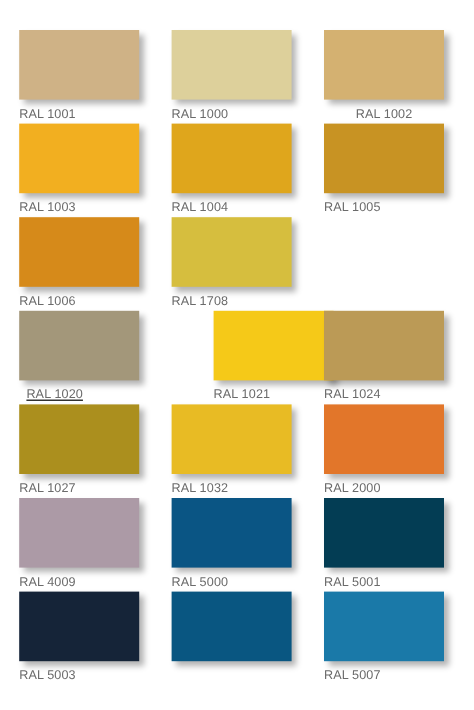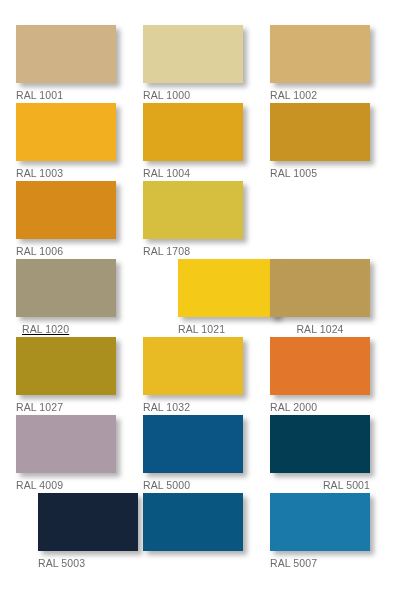--- a/index.html
+++ b/index.html
@@ -42,21 +42,21 @@
 
 <div id="chart">
     <div class="swatch-cell" style="left: 16px; top: 25px;">
       <div class="swatch" style="background: rgb(207, 178, 134);"></div>
       <div class="swatch-label">RAL 1001</div>
     </div>
     <div class="swatch-cell" style="left: 143px; top: 25px;">
       <div class="swatch" style="background: rgb(221, 208, 155);"></div>
       <div class="swatch-label">RAL 1000</div>
     </div>
-    <div class="swatch-cell" style="left: 270px; top: 25px;">
+    <div class="swatch-cell" style="left: 270px; top: 25px; text-align: center;">
       <div class="swatch" style="background: rgb(212, 177, 113);"></div>
       <div class="swatch-label">RAL 1002</div>
     </div>
     <div class="swatch-cell" style="left: 16px; top: 103px;">
       <div class="swatch" style="background: rgb(242, 175, 32);"></div>
       <div class="swatch-label">RAL 1003</div>
     </div>
     <div class="swatch-cell" style="left: 143px; top: 103px;">
       <div class="swatch" style="background: rgb(223, 166, 28);"></div>
       <div class="swatch-label">RAL 1004</div>
@@ -74,21 +74,21 @@
       <div class="swatch-label">RAL 1708</div>
     </div>
     <div class="swatch-cell" style="left: 16px; top: 259px; text-decoration: underline;">
       <div class="swatch" style="background: rgb(163, 151, 122);"></div>
       <div class="swatch-label" style="margin-left: 6px;">RAL 1020</div>
     </div>
     <div class="swatch-cell" style="left: 143px; top: 259px; margin-left: 35px;">
       <div class="swatch" style="background: rgb(245, 201, 24);"></div>
       <div class="swatch-label">RAL 1021</div>
     </div>
-    <div class="swatch-cell" style="left: 270px; top: 259px; text-align: center;">
+    <div class="swatch-cell" style="left: 270px; top: 259px;">
       <div class="swatch" style="background: rgb(187, 154, 86);"></div>
       <div class="swatch-label">RAL 1024</div>
     </div>
     <div class="swatch-cell" style="left: 16px; top: 337px;">
       <div class="swatch" style="background: rgb(171, 143, 30);"></div>
       <div class="swatch-label">RAL 1027</div>
     </div>
     <div class="swatch-cell" style="left: 143px; top: 337px;">
       <div class="swatch" style="background: rgb(232, 187, 36);"></div>
       <div class="swatch-label">RAL 1032</div>
@@ -98,25 +98,25 @@
       <div class="swatch-label">RAL 2000</div>
     </div>
     <div class="swatch-cell" style="left: 16px; top: 415px;">
       <div class="swatch" style="background: rgb(172, 154, 166);"></div>
       <div class="swatch-label">RAL 4009</div>
     </div>
     <div class="swatch-cell" style="left: 143px; top: 415px;">
       <div class="swatch" style="background: rgb(10, 85, 132);"></div>
       <div class="swatch-label">RAL 5000</div>
     </div>
-    <div class="swatch-cell" style="left: 270px; top: 415px; text-align: right;">
+    <div class="swatch-cell" style="left: 270px; top: 415px;">
       <div class="swatch" style="background: rgb(3, 61, 84);"></div>
       <div class="swatch-label">RAL 5001</div>
     </div>
-    <div class="swatch-cell" style="left: 16px; top: 493px; margin-left: 22px;">
+    <div class="swatch-cell" style="left: 16px; top: 493px;">
       <div class="swatch" style="background: rgb(21, 36, 56);"></div>
       <div class="swatch-label">RAL 5003</div>
     </div>
     <div class="swatch-cell" style="left: 143px; top: 493px;">
       <div class="swatch" style="background: rgb(9, 86, 129);"></div>
     </div>
     <div class="swatch-cell" style="left: 270px; top: 493px;">
       <div class="swatch" style="background: rgb(26, 121, 168);"></div>
       <div class="swatch-label">RAL 5007</div>
     </div>

